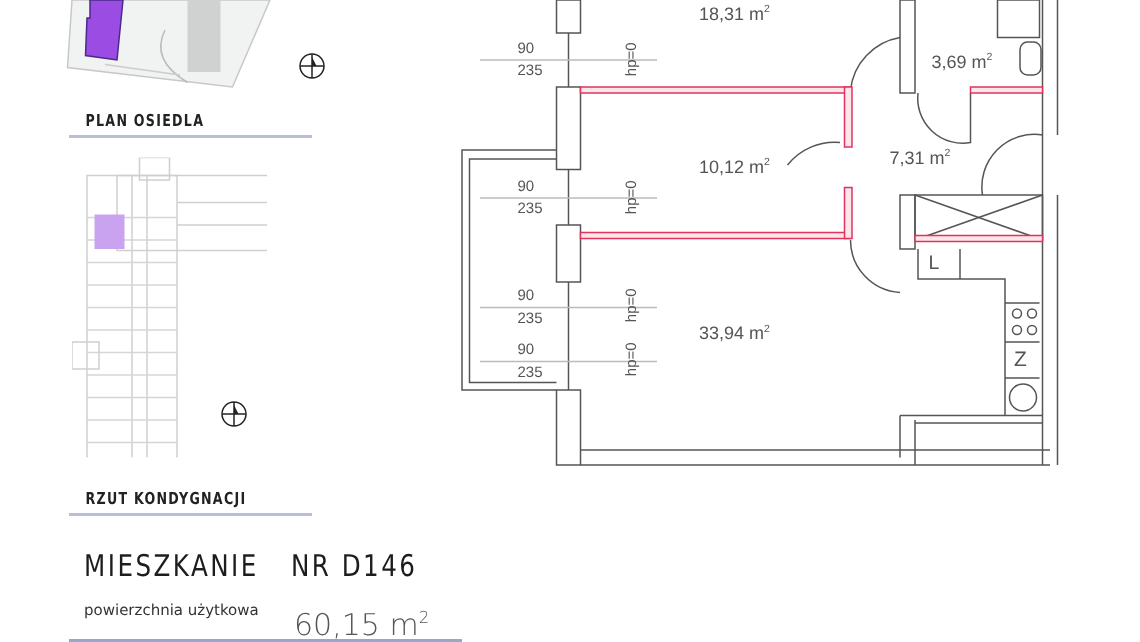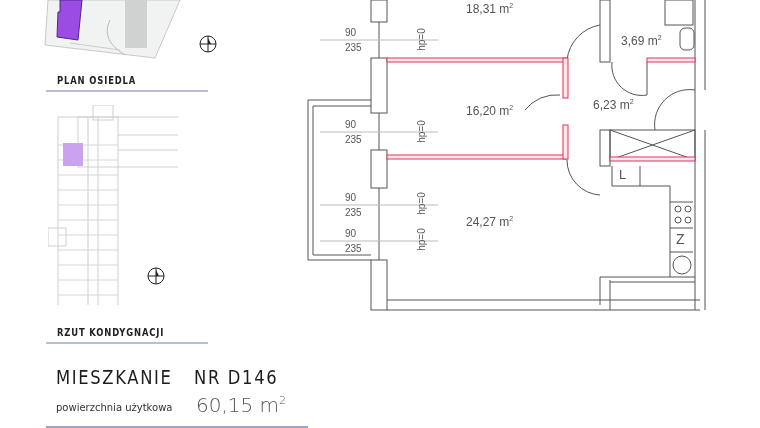--- a/index.html
+++ b/index.html
@@ -3,21 +3,21 @@
 <meta charset="utf-8">
 <style>
   html,body{margin:0;padding:0;background:#fff;}
   body{width:760px;height:428px;position:relative;overflow:hidden;font-family:"Liberation Sans",sans-serif;}
   .abs{position:absolute;}
   .sec-label{font-family:"DejaVu Sans Condensed","DejaVu Sans",sans-serif;font-weight:bold;font-size:11px;letter-spacing:1px;color:#222;transform:scaleX(0.85);transform-origin:left;}
   .rule{height:2px;background:#b7bfd6;}
   .rule2{height:3px;background:#9aa6c9;}
   .title{font-family:"DejaVu Sans",sans-serif;font-size:20px;letter-spacing:2px;color:#1d1d1d;transform:scaleX(0.82);transform-origin:left;}
   .sub{font-size:10px;color:#333;font-family:"DejaVu Sans",sans-serif;}
-  .area-big{font-family:"DejaVu Sans",sans-serif;font-size:20px;color:#555;font-weight:300;}
+  .area-big{font-family:"DejaVu Sans",sans-serif;font-size:20px;color:#555;font-weight:300;margin-top:11px;}
   .room-label{font-size:12px;color:#555;}
   .room-label sup{font-size:7px;}
   .dim{font-size:10px;color:#555;}
   .hp{font-size:10px;color:#555;transform:rotate(-90deg);transform-origin:center;white-space:nowrap;}
 </style>
 </head>
 <body>
 
 <div class="abs" style="left:40px;top:0;width:150px;height:62px;">
   <svg width="150" height="62" viewBox="0 0 150 62">
@@ -151,23 +151,23 @@
     <rect x="387" y="155" width="180" height="4"></rect>
     <rect x="563" y="58" width="5" height="40"></rect>
     <rect x="563" y="125" width="5" height="34"></rect>
     <rect x="647" y="58" width="48" height="4"></rect>
     <rect x="610" y="157" width="85" height="4"></rect>
   </g>
 </svg>
 
 <div class="abs room-label" style="left:466px;top:2px;"><span>18,31 m</span><sup>2</sup></div>
 <div class="abs room-label" style="left:621px;top:34px;"><span>3,69 m</span><sup>2</sup></div>
-<div class="abs room-label" style="left:466px;top:104px;"><span>16,20 m</span><sup>2</sup></div>
-<div class="abs room-label" style="left:593px;top:98px;"><span>6,23 m</span><sup>2</sup></div>
-<div class="abs room-label" style="left:466px;top:215px;"><span>24,27 m</span><sup>2</sup></div>
+<div class="abs room-label" style="left:466px;top:104px;"><span>10,12 m</span><sup>2</sup></div>
+<div class="abs room-label" style="left:593px;top:98px;"><span>7,31 m</span><sup>2</sup></div>
+<div class="abs room-label" style="left:466px;top:215px;"><span>33,94 m</span><sup>2</sup></div>
 
 <div class="abs dim" style="left:345px;top:27px;">90</div>
 <div class="abs dim" style="left:345px;top:42px;">235</div>
 <div class="abs hp" style="left:410px;top:34px;">hp=0</div>
 
 <div class="abs dim" style="left:345px;top:119px;">90</div>
 <div class="abs dim" style="left:345px;top:134px;">235</div>
 <div class="abs hp" style="left:410px;top:126px;">hp=0</div>
 
 <div class="abs dim" style="left:345px;top:192px;">90</div>

